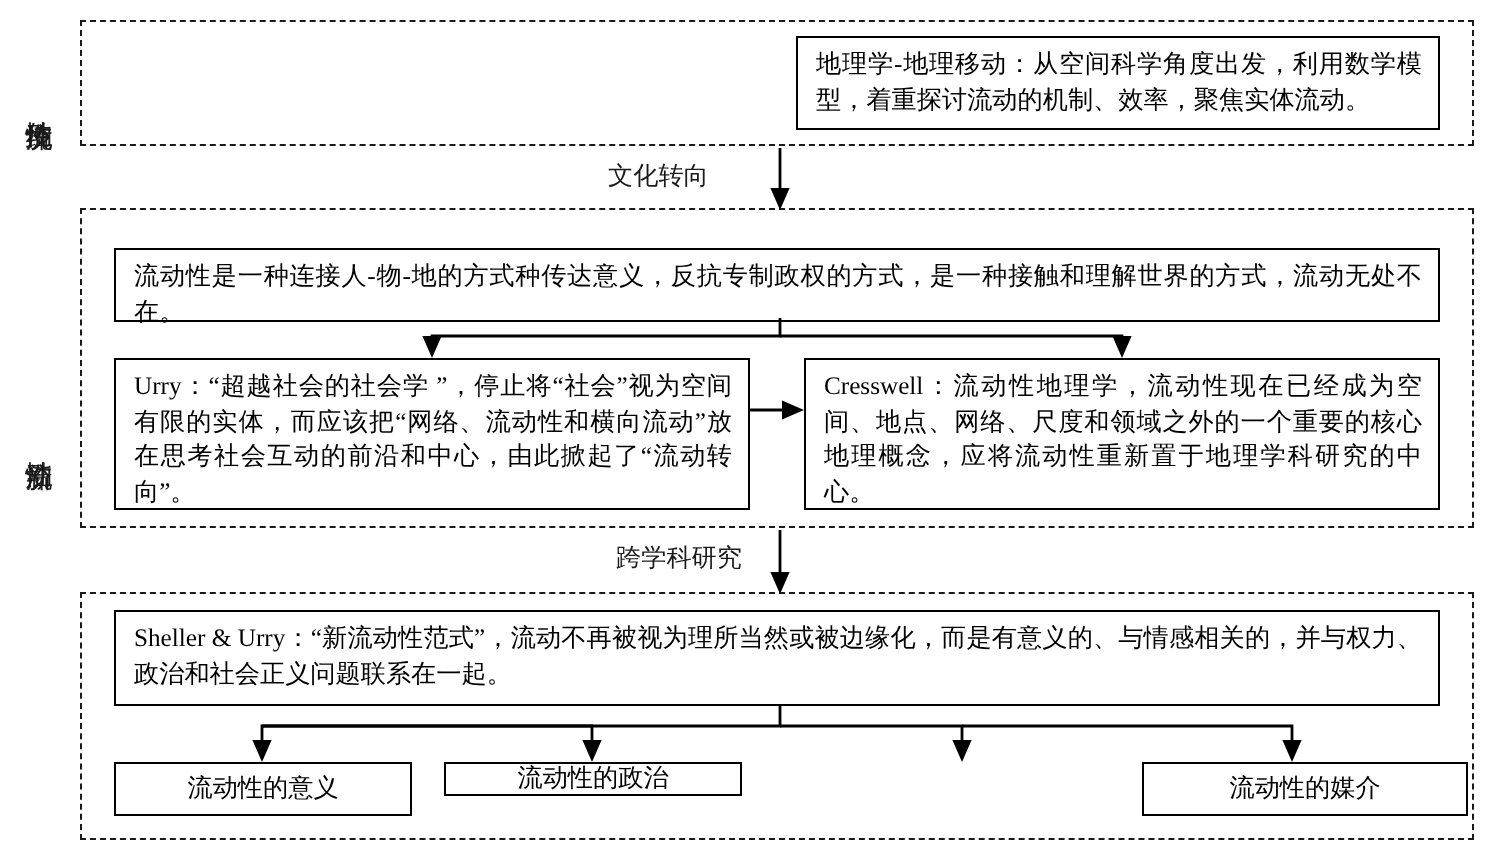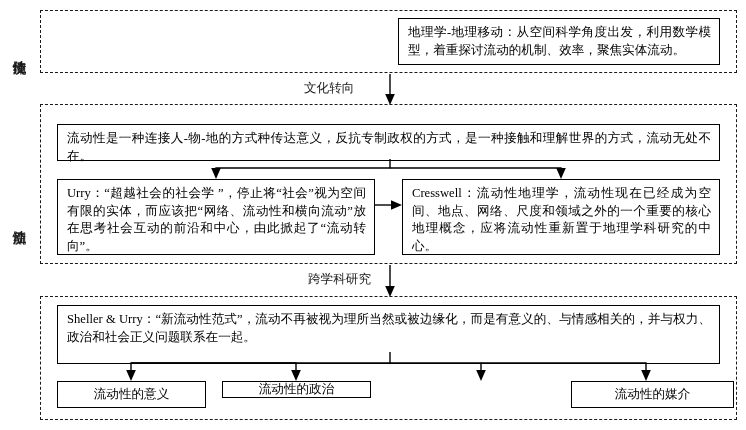--- a/index.html
+++ b/index.html
@@ -109,21 +109,21 @@
   <div class="box" style="left:57px; top:124px; width:663px; height:37px;">流动性是一种连接人-物-地的方式种传达意义，反抗专制政权的方式，是一种接触和理解世界的方式，流动无处不在。</div>
 
   <div class="box" style="left:57px; top:179px; width:318px; height:76px;">Urry：“超越社会的社会学 ”，停止将“社会”视为空间有限的实体，而应该把“网络、流动性和横向流动”放在思考社会互动的前沿和中心，由此掀起了“流动转向”。</div>
 
   <div class="box" style="left:402px; top:179px; width:318px; height:76px;">Cresswell：流动性地理学，流动性现在已经成为空间、地点、网络、尺度和领域之外的一个重要的核心地理概念，应将流动性重新置于地理学科研究的中心。</div>
 
   <div class="conn-label" style="left:308px; top:271px;font-family:Liberation Serif, serif;">跨学科研究</div>
 
   <div class="group" style="left:40px; top:296px; width:697px; height:124px;"></div>
 
-  <div class="box" style="left:57px; top:305px; width:663px; height:59px;">Sheller &amp; Urry：“新流动性范式”，流动不再被视为理所当然或被边缘化，而是有意义的、与情感相关的，并与权力、政治和社会正义问题联系在一起。</div>
+  <div class="box" style="left:57px; top:305px; width:663px; height:48px;">Sheller &amp; Urry：“新流动性范式”，流动不再被视为理所当然或被边缘化，而是有意义的、与情感相关的，并与权力、政治和社会正义问题联系在一起。</div>
 
   <div class="box leaf" style="left:57px; top:381px; width:149px; height:27px;">流动性的意义</div>
 
   <div class="box leaf" style="left:222px; top:381px; width:149px; height:17px;">流动性的政治</div>
 
 
   <div class="box leaf" style="left:571px; top:381px; width:163px; height:27px;">流动性的媒介</div>
 
   <svg id="wires" viewBox="0 0 746 430">
 

